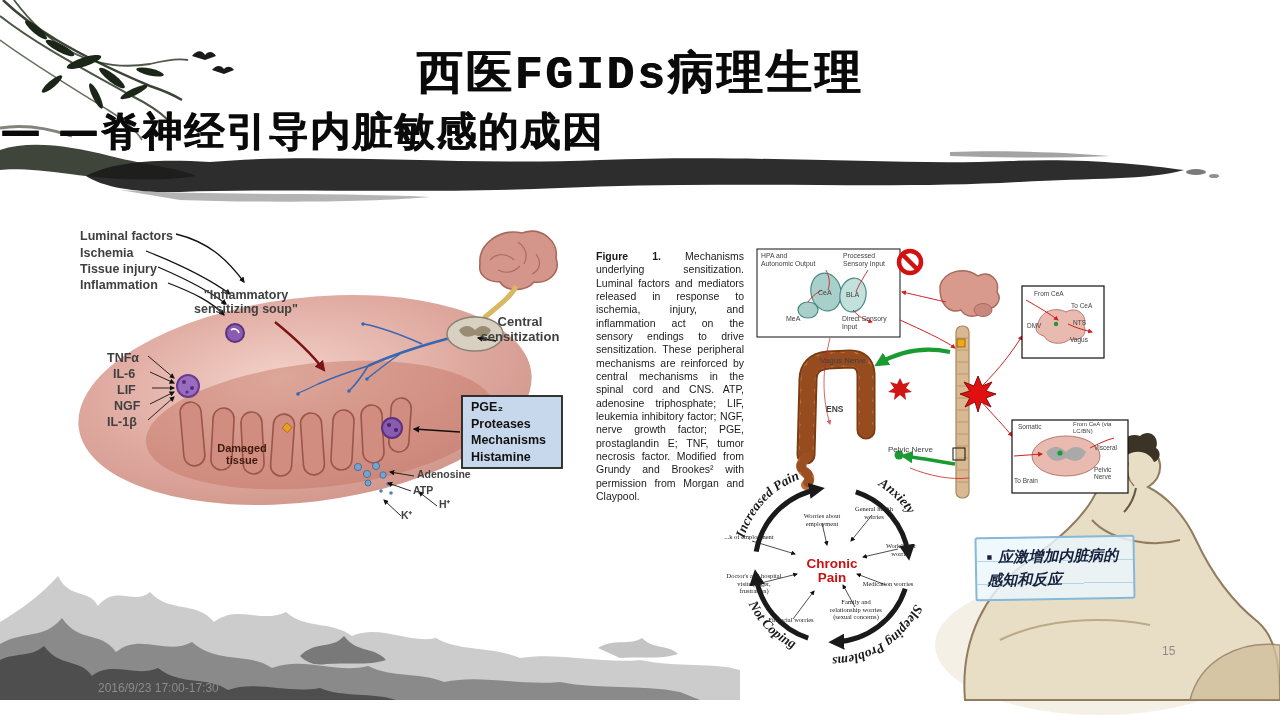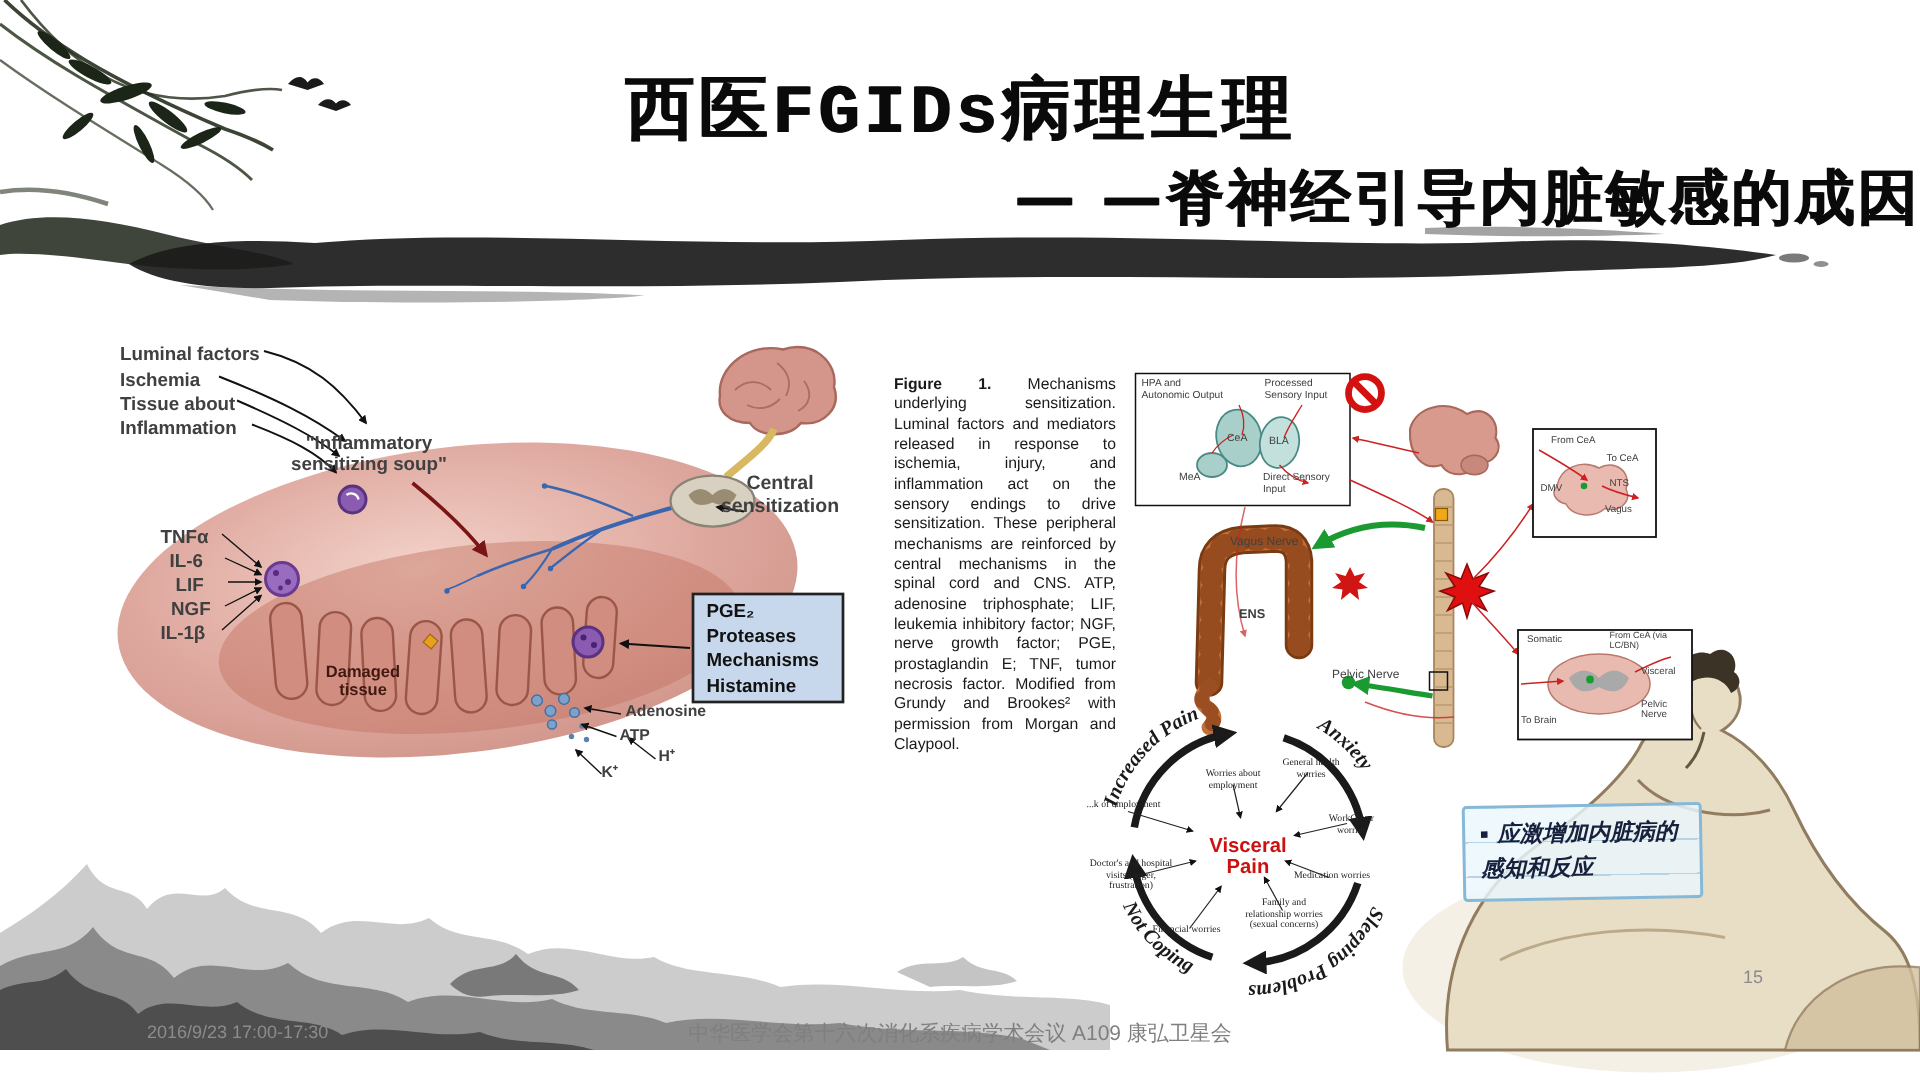--- a/index.html
+++ b/index.html
@@ -4,21 +4,21 @@
 <style>
   *{margin:0;padding:0;box-sizing:border-box}
   html,body{background:#fff}
   .slide{position:relative;width:1280px;height:720px;background:#fff;overflow:hidden;
          font-family:"Liberation Sans",sans-serif;color:#111}
   .abs{position:absolute}
   svg{display:block}
   .title1{position:absolute;top:42px;left:0;width:100%;text-align:center;
           font-family:Liberation Mono, monospace;font-weight:900;font-size:46px;
           letter-spacing:3px;color:#0a0a0a;text-shadow:1px 0 0 #0a0a0a}
-  .title2{position:absolute;top:104px;left:0;width:100%;text-align:right;
+  .title2{position:absolute;top:104px;left:0;width:100%;text-align:left;
           font-family:"DejaVu Sans",sans-serif;font-weight:900;font-size:40px;
           letter-spacing:2px;color:#0a0a0a;text-shadow:1px 0 0 #0a0a0a}
   .lbl{position:absolute;line-height:1.12;color:#404040;white-space:nowrap}
   .wrp{white-space:normal}
   .ctr{text-align:center}
   .b{font-weight:700}
   .cap{position:absolute;left:596px;top:250px;width:148px;font-size:10.5px;
        line-height:1.27;text-align:justify;color:#1a1a1a}
   .medbox{position:absolute;left:462px;top:399px;width:100px;padding-left:9px;
           font-weight:700;font-size:12.5px;line-height:16.5px;color:#111}
@@ -311,21 +311,21 @@
       <path d="M145,152 L133,130" marker-end="url(#mBs)"></path>
       <path d="M83,164 L104,136" marker-end="url(#mBs)"></path>
       <path d="M47,129 L87,119" marker-end="url(#mBs)"></path>
       <path d="M42,86 L85,99" marker-end="url(#mBs)"></path>
     </g>
   </svg>
 
   <div>
     <span class="lbl b" style="left:80px;top:229px;font-size:12.5px">Luminal factors</span>
     <span class="lbl b" style="left:80px;top:246px;font-size:12.5px">Ischemia</span>
-    <span class="lbl b" style="left:80px;top:262px;font-size:12.5px">Tissue about</span>
+    <span class="lbl b" style="left:80px;top:262px;font-size:12.5px">Tissue injury</span>
     <span class="lbl b" style="left:80px;top:278px;font-size:12.5px">Inflammation</span>
     <span class="lbl b wrp ctr" style="left:180px;top:288px;width:132px;font-size:12.5px">"Inflammatory sensitizing soup"</span>
     <span class="lbl b" style="left:107px;top:351px;font-size:12.5px">TNFα</span>
     <span class="lbl b" style="left:113px;top:367px;font-size:12.5px">IL-6</span>
     <span class="lbl b" style="left:117px;top:383px;font-size:12.5px">LIF</span>
     <span class="lbl b" style="left:114px;top:399px;font-size:12.5px">NGF</span>
     <span class="lbl b" style="left:107px;top:415px;font-size:12.5px">IL-1β</span>
     <span class="lbl b wrp ctr" style="left:210px;top:442px;width:64px;font-size:11px;color:#40180f">Damaged tissue</span>
     <span class="lbl b wrp ctr" style="left:474px;top:315px;width:92px;font-size:13px">Central sensitization</span>
     <div class="medbox">
@@ -366,22 +366,21 @@
 
   <div>
     <span class="worry" style="left:795px;top:512px;width:54px">Worries about employment</span>
     <span class="worry" style="left:849px;top:505px;width:50px">General health worries</span>
     <span class="worry" style="left:877px;top:542px;width:48px">WorkCover worries</span>
     <span class="worry" style="left:862px;top:580px;width:52px">Medication worries</span>
     <span class="worry" style="left:827px;top:598px;width:58px">Family and relationship worries (sexual concerns)</span>
     <span class="worry" style="left:765px;top:616px;width:52px">Financial worries</span>
     <span class="worry" style="left:726px;top:572px;width:56px">Doctor's and hospital visits (anger, frustration)</span>
     <span class="worry" style="left:722px;top:533px;width:54px">...k of employment</span>
-    <span class="chronic">Visceral Pain</span>
+    <span class="chronic">Chronic Pain</span>
   </div>
 
   <div class="notebox"><span class="bullet">■</span><span>应激增加内脏病的感知和反应</span></div>
 
   <span class="foot" style="left:98px;top:681px">2016/9/23 17:00-17:30</span>
-  <span class="footc">中华医学会第十六次消化系疾病学术会议 A109 康弘卫星会</span>
   <span class="foot" style="left:1162px;top:644px">15</span>
 
 </div>
 
 </body></html>

